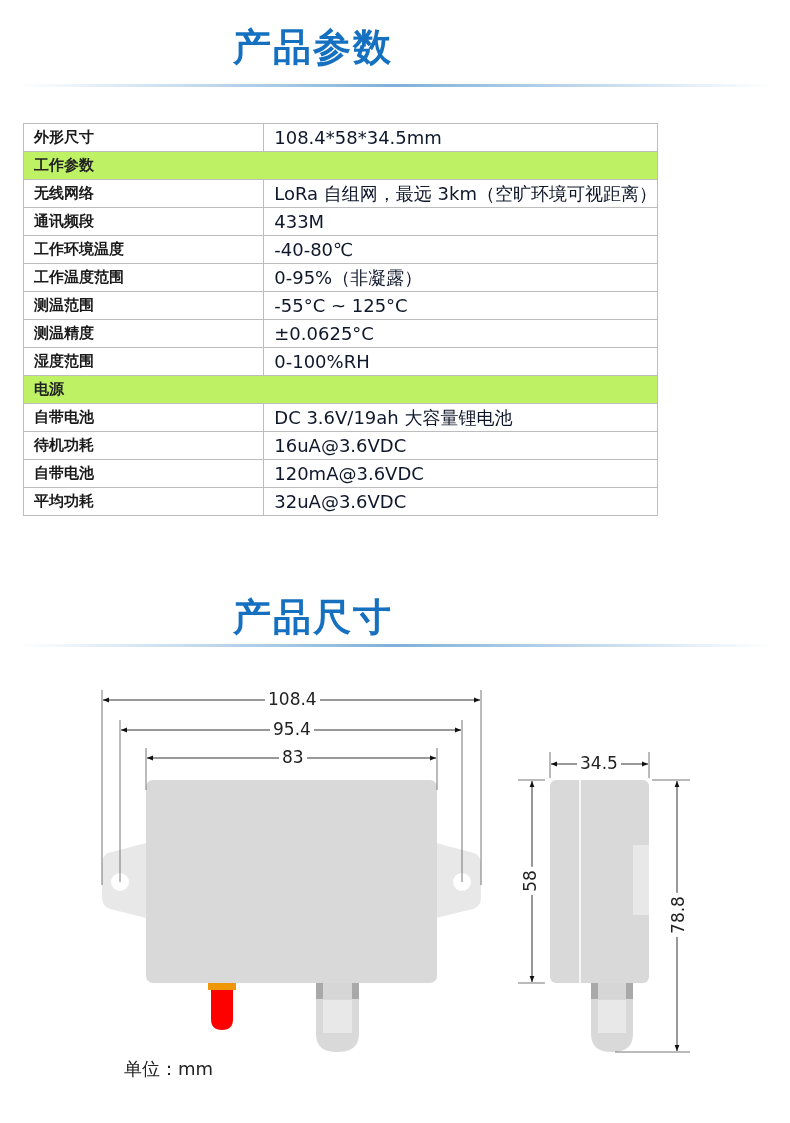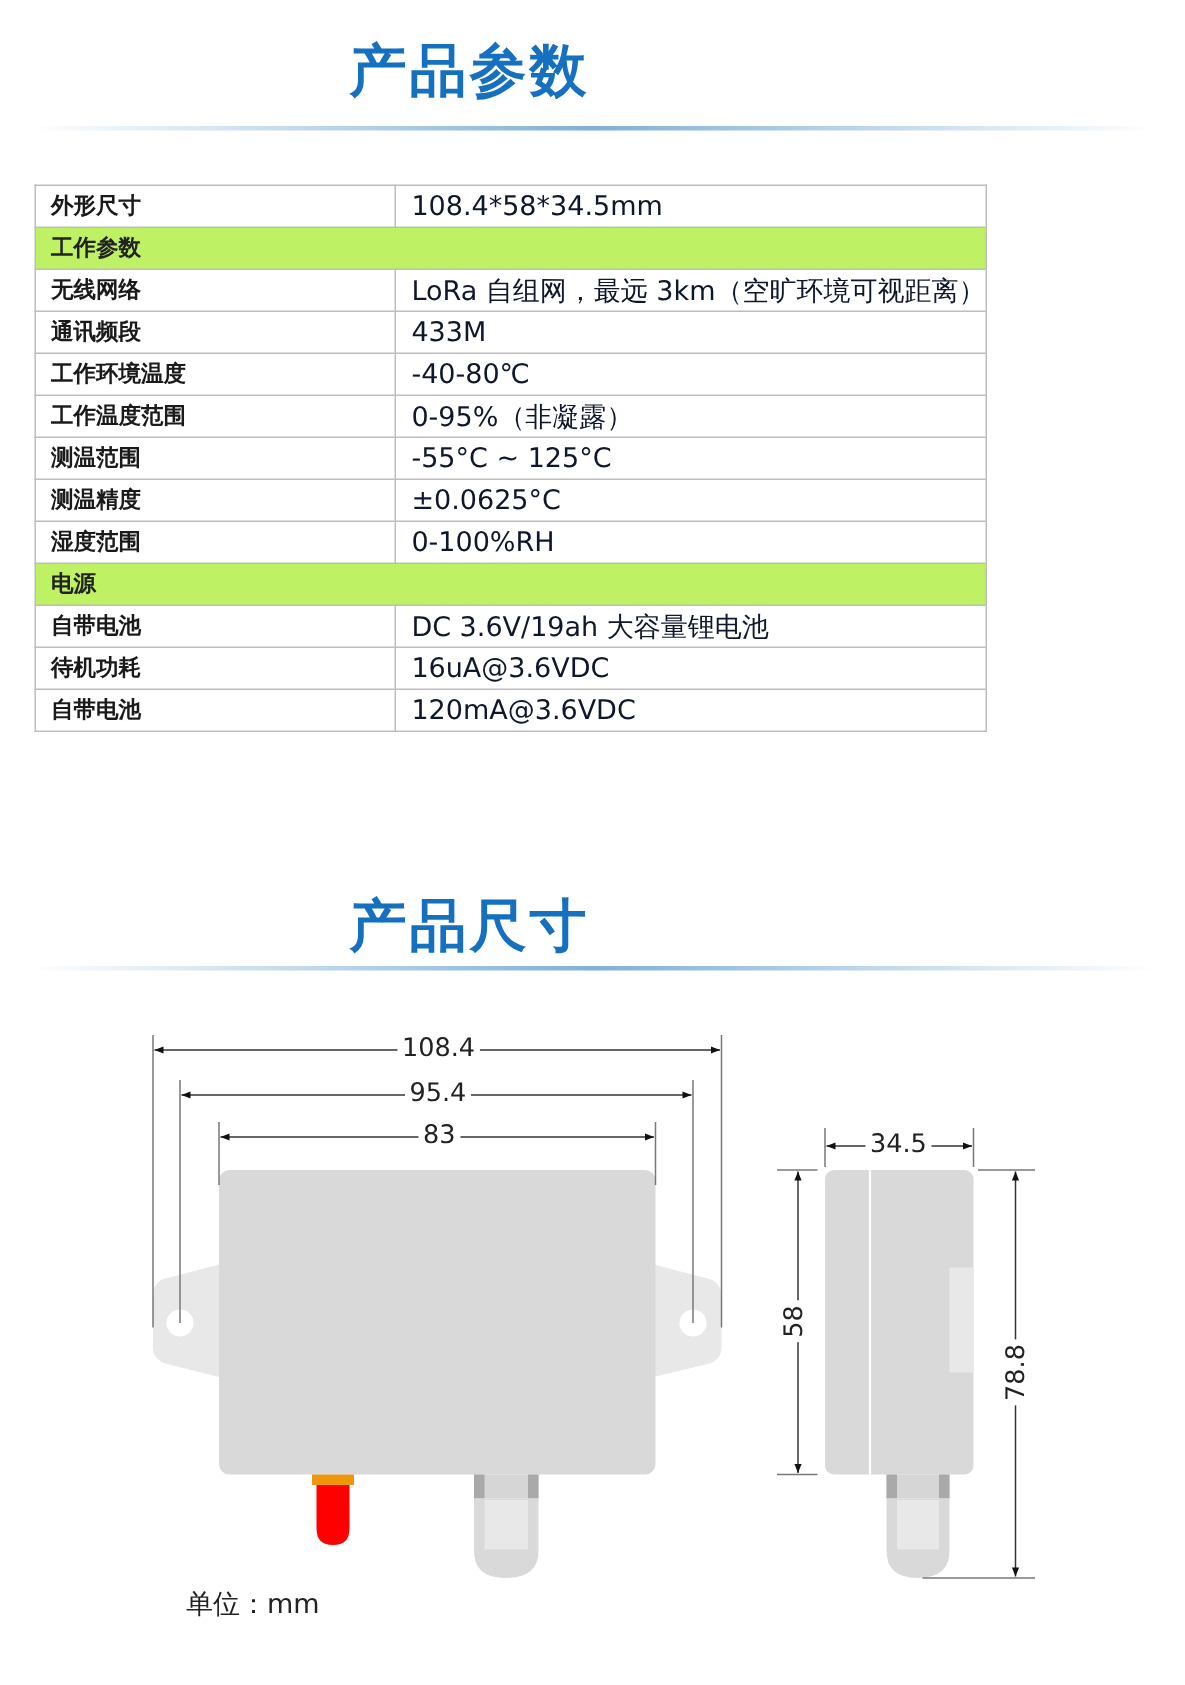--- a/index.html
+++ b/index.html
@@ -73,20 +73,24 @@
       <td class="v">DC 3.6V/19ah 大容量锂电池</td>
     </tr>
     <tr>
       <td class="k">待机功耗</td>
       <td class="v">16uA@3.6VDC</td>
     </tr>
     <tr>
       <td class="k">自带电池</td>
       <td class="v">120mA@3.6VDC</td>
     </tr>
+    <tr>
+      <td class="k">平均功耗</td>
+      <td class="v">32uA@3.6VDC</td>
+    </tr>
   </tbody>
 </table>
 
 <div class="section-title" style="top:592px;">产品尺寸</div>
 <div class="title-rule" style="top:644px;"></div>
 
 <svg class="draw" width="790" height="1123" viewBox="0 0 790 1123">
   <defs>
     <marker id="arr" viewBox="0 0 10 10" refX="10" refY="5" markerWidth="9" markerHeight="6" orient="auto-start-reverse">
       <path d="M0,1 L10,5 L0,9 z" fill="#111"></path>

